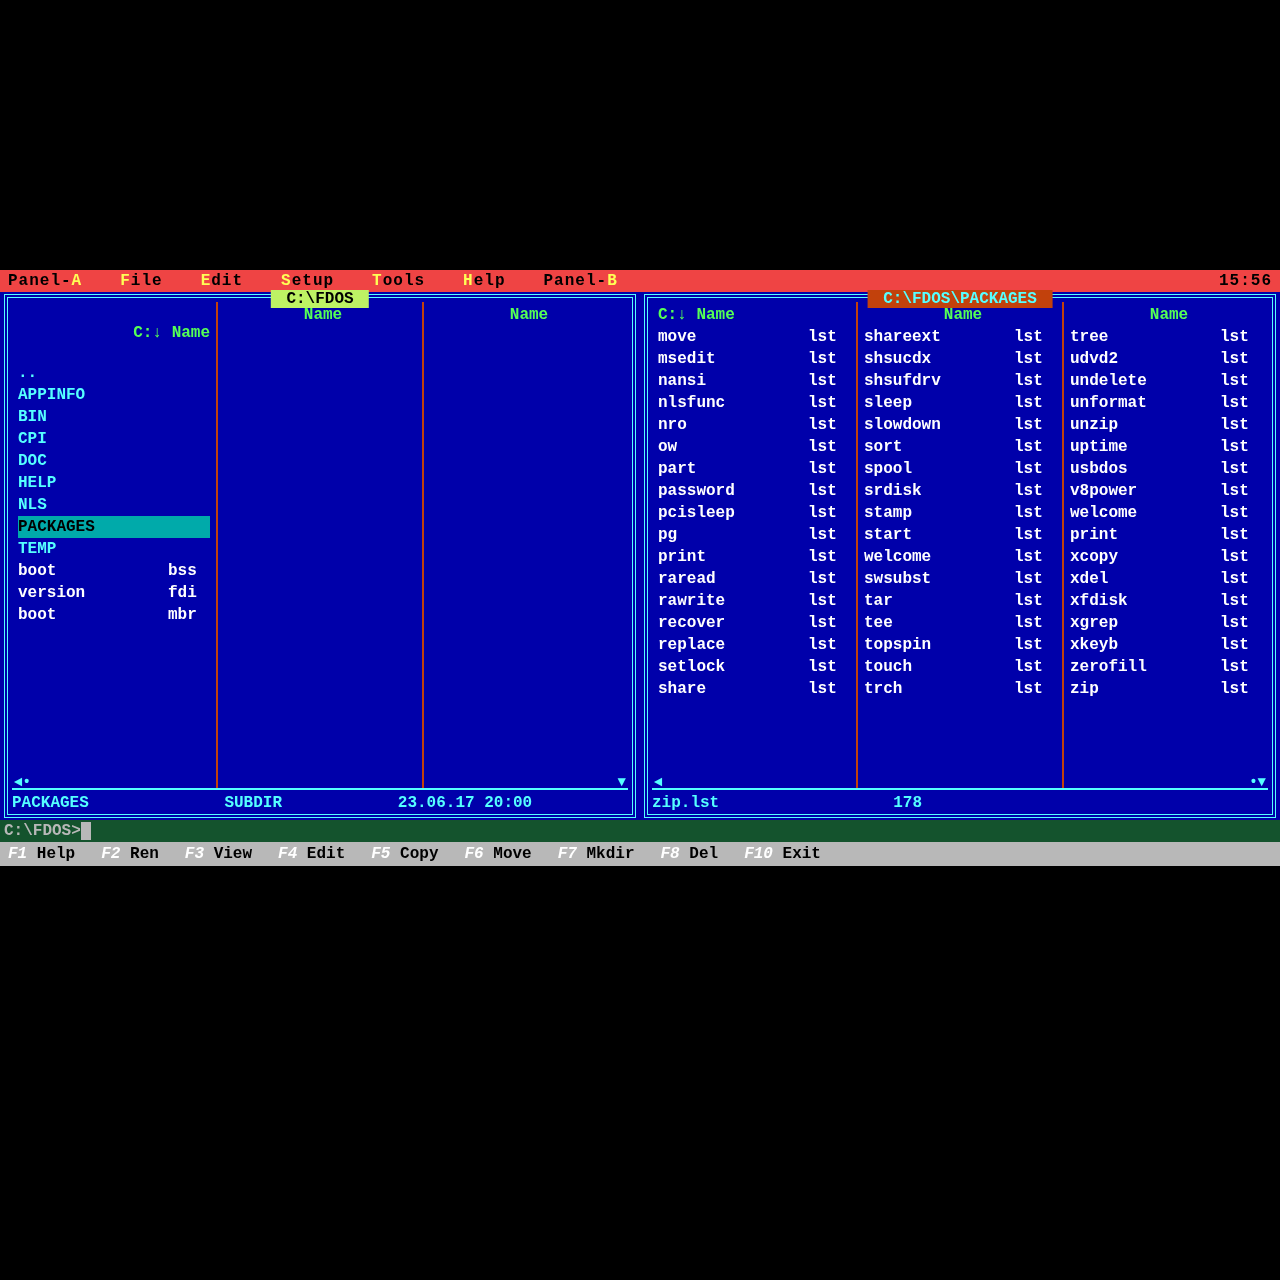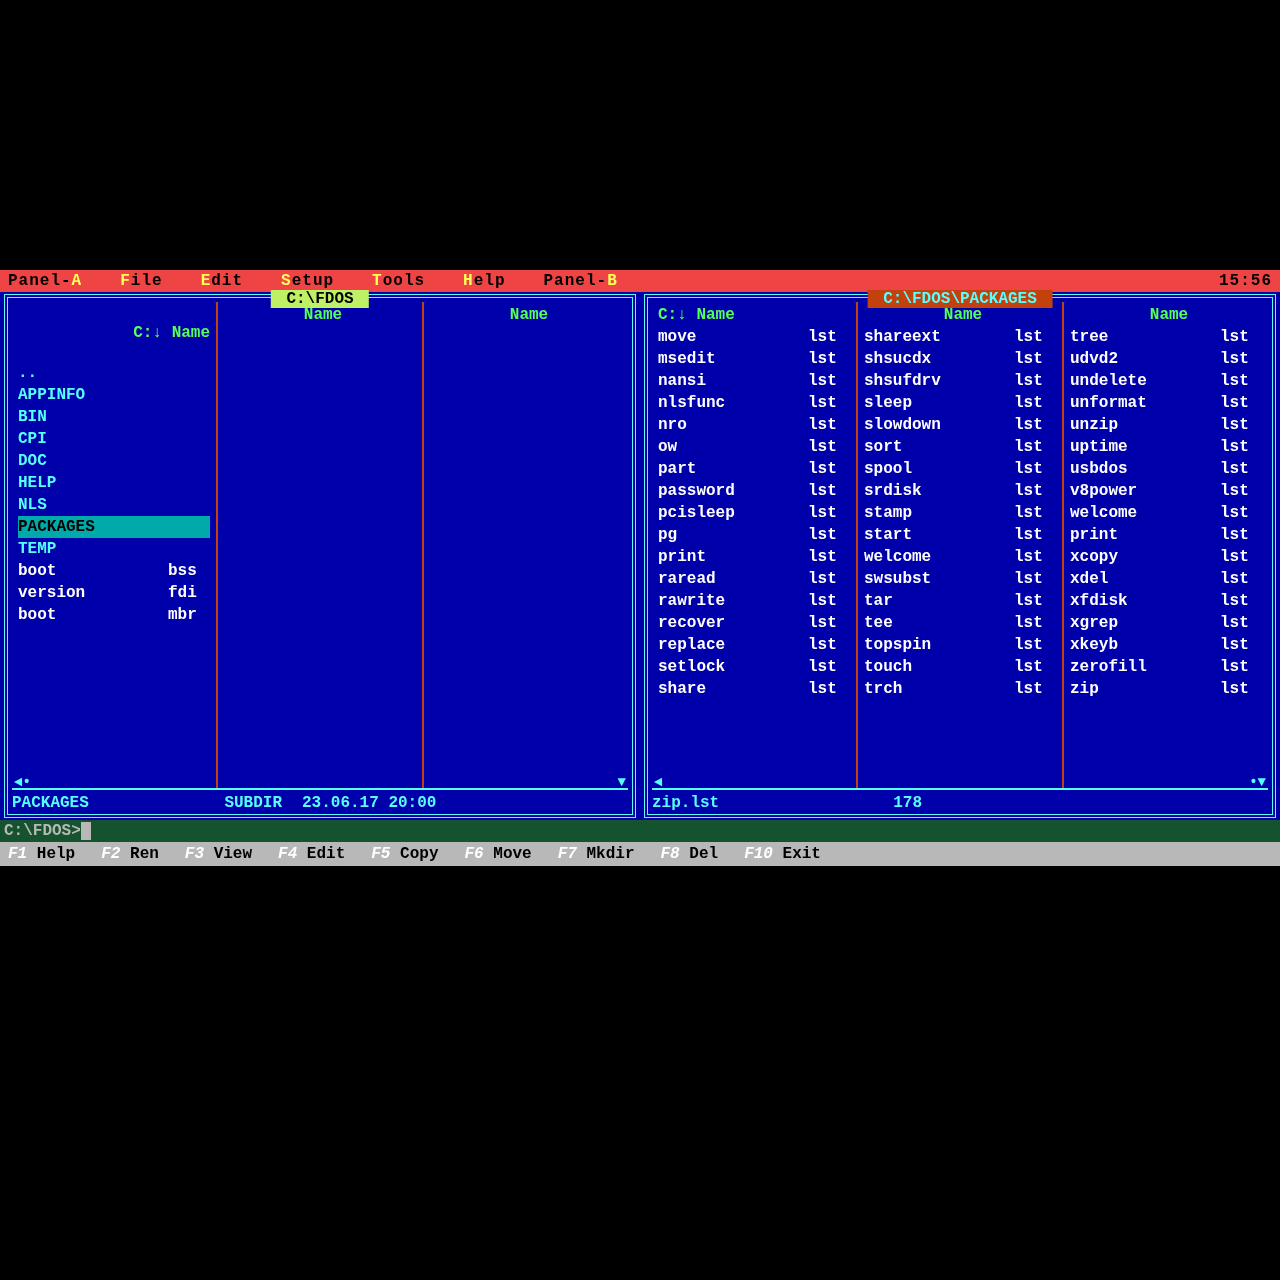--- a/index.html
+++ b/index.html
@@ -107,21 +107,21 @@
     bottom: 6px;
     color: #55ffff;
     display: flex;
     white-space: pre;
     border-top: 2px solid #55ffff;
     padding-top: 2px;
     line-height: 22px;
   }
   .panel-status .st-name { flex: 0 0 170px; }
   .panel-status .st-size { flex: 0 0 120px; text-align: right; padding-right: 20px;}
-  .panel-status .st-date { flex: 1; text-align: left; }
+  .panel-status .st-date { flex: 1; text-align: center; }
   .scroll-indicator {
     position: absolute;
     bottom: 30px;
     color: #55ffff;
     font-size: 14px;
   }
   .cmdline {
     background: #14532d;
     color: #b8b8b8;
     height: 22px;

